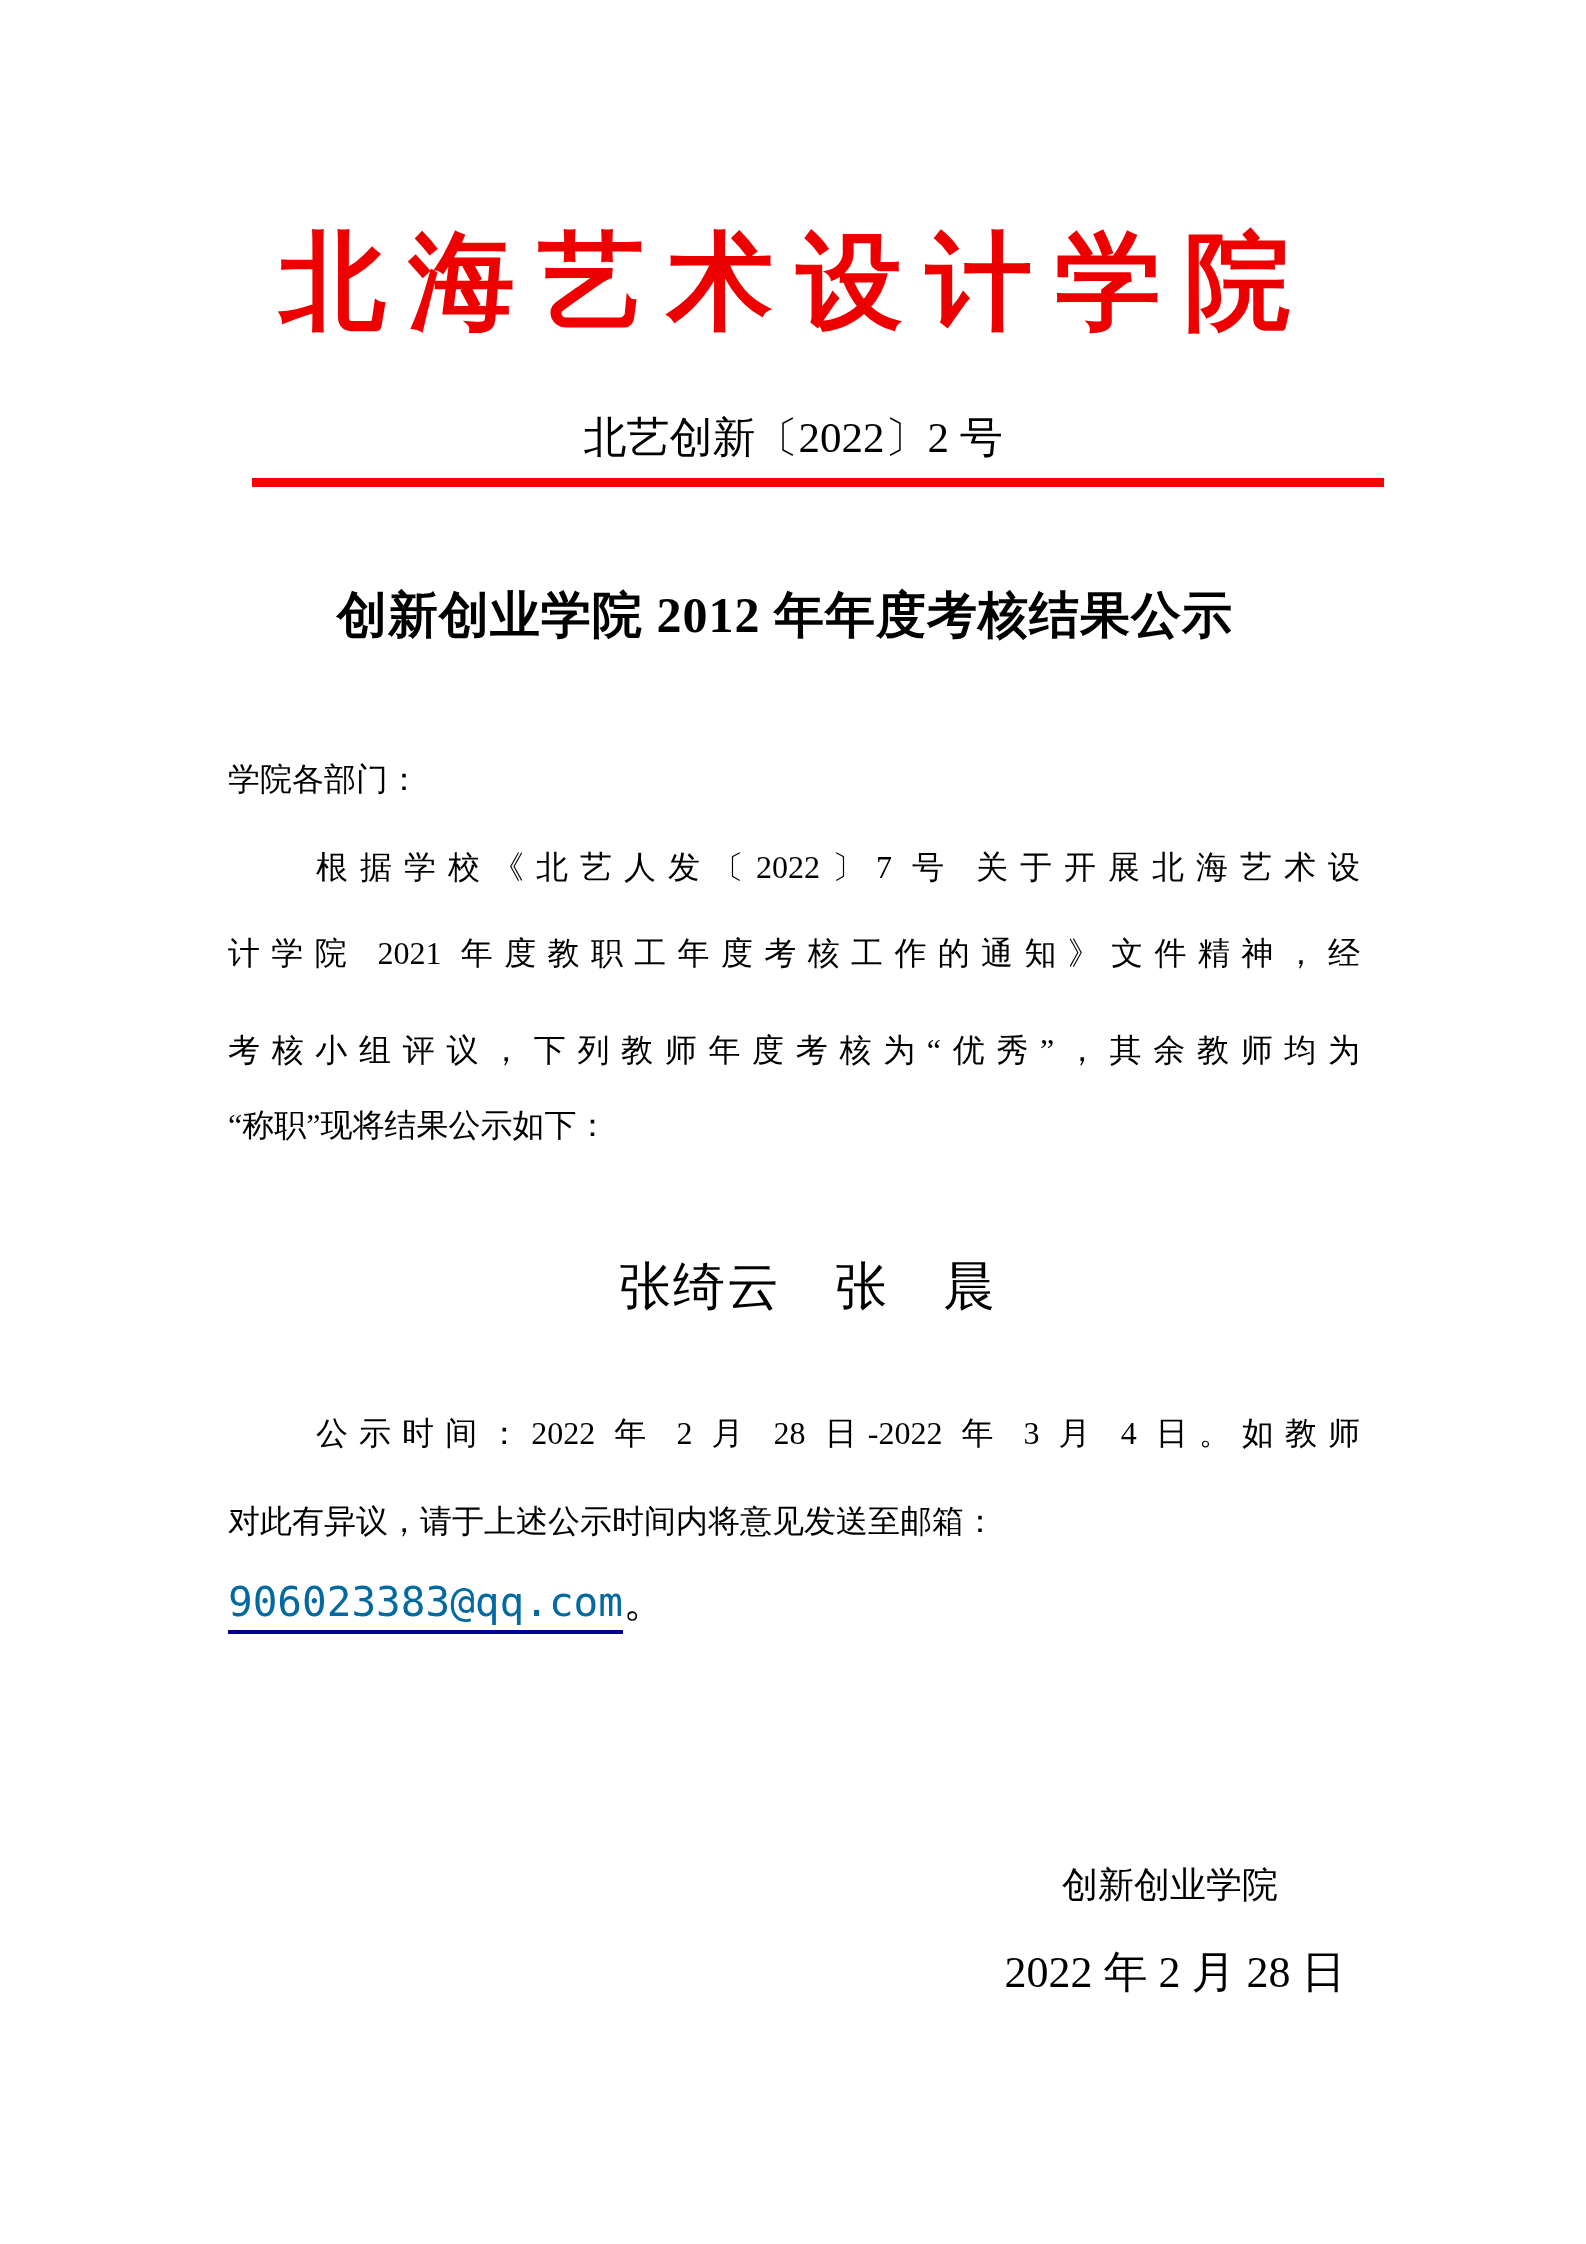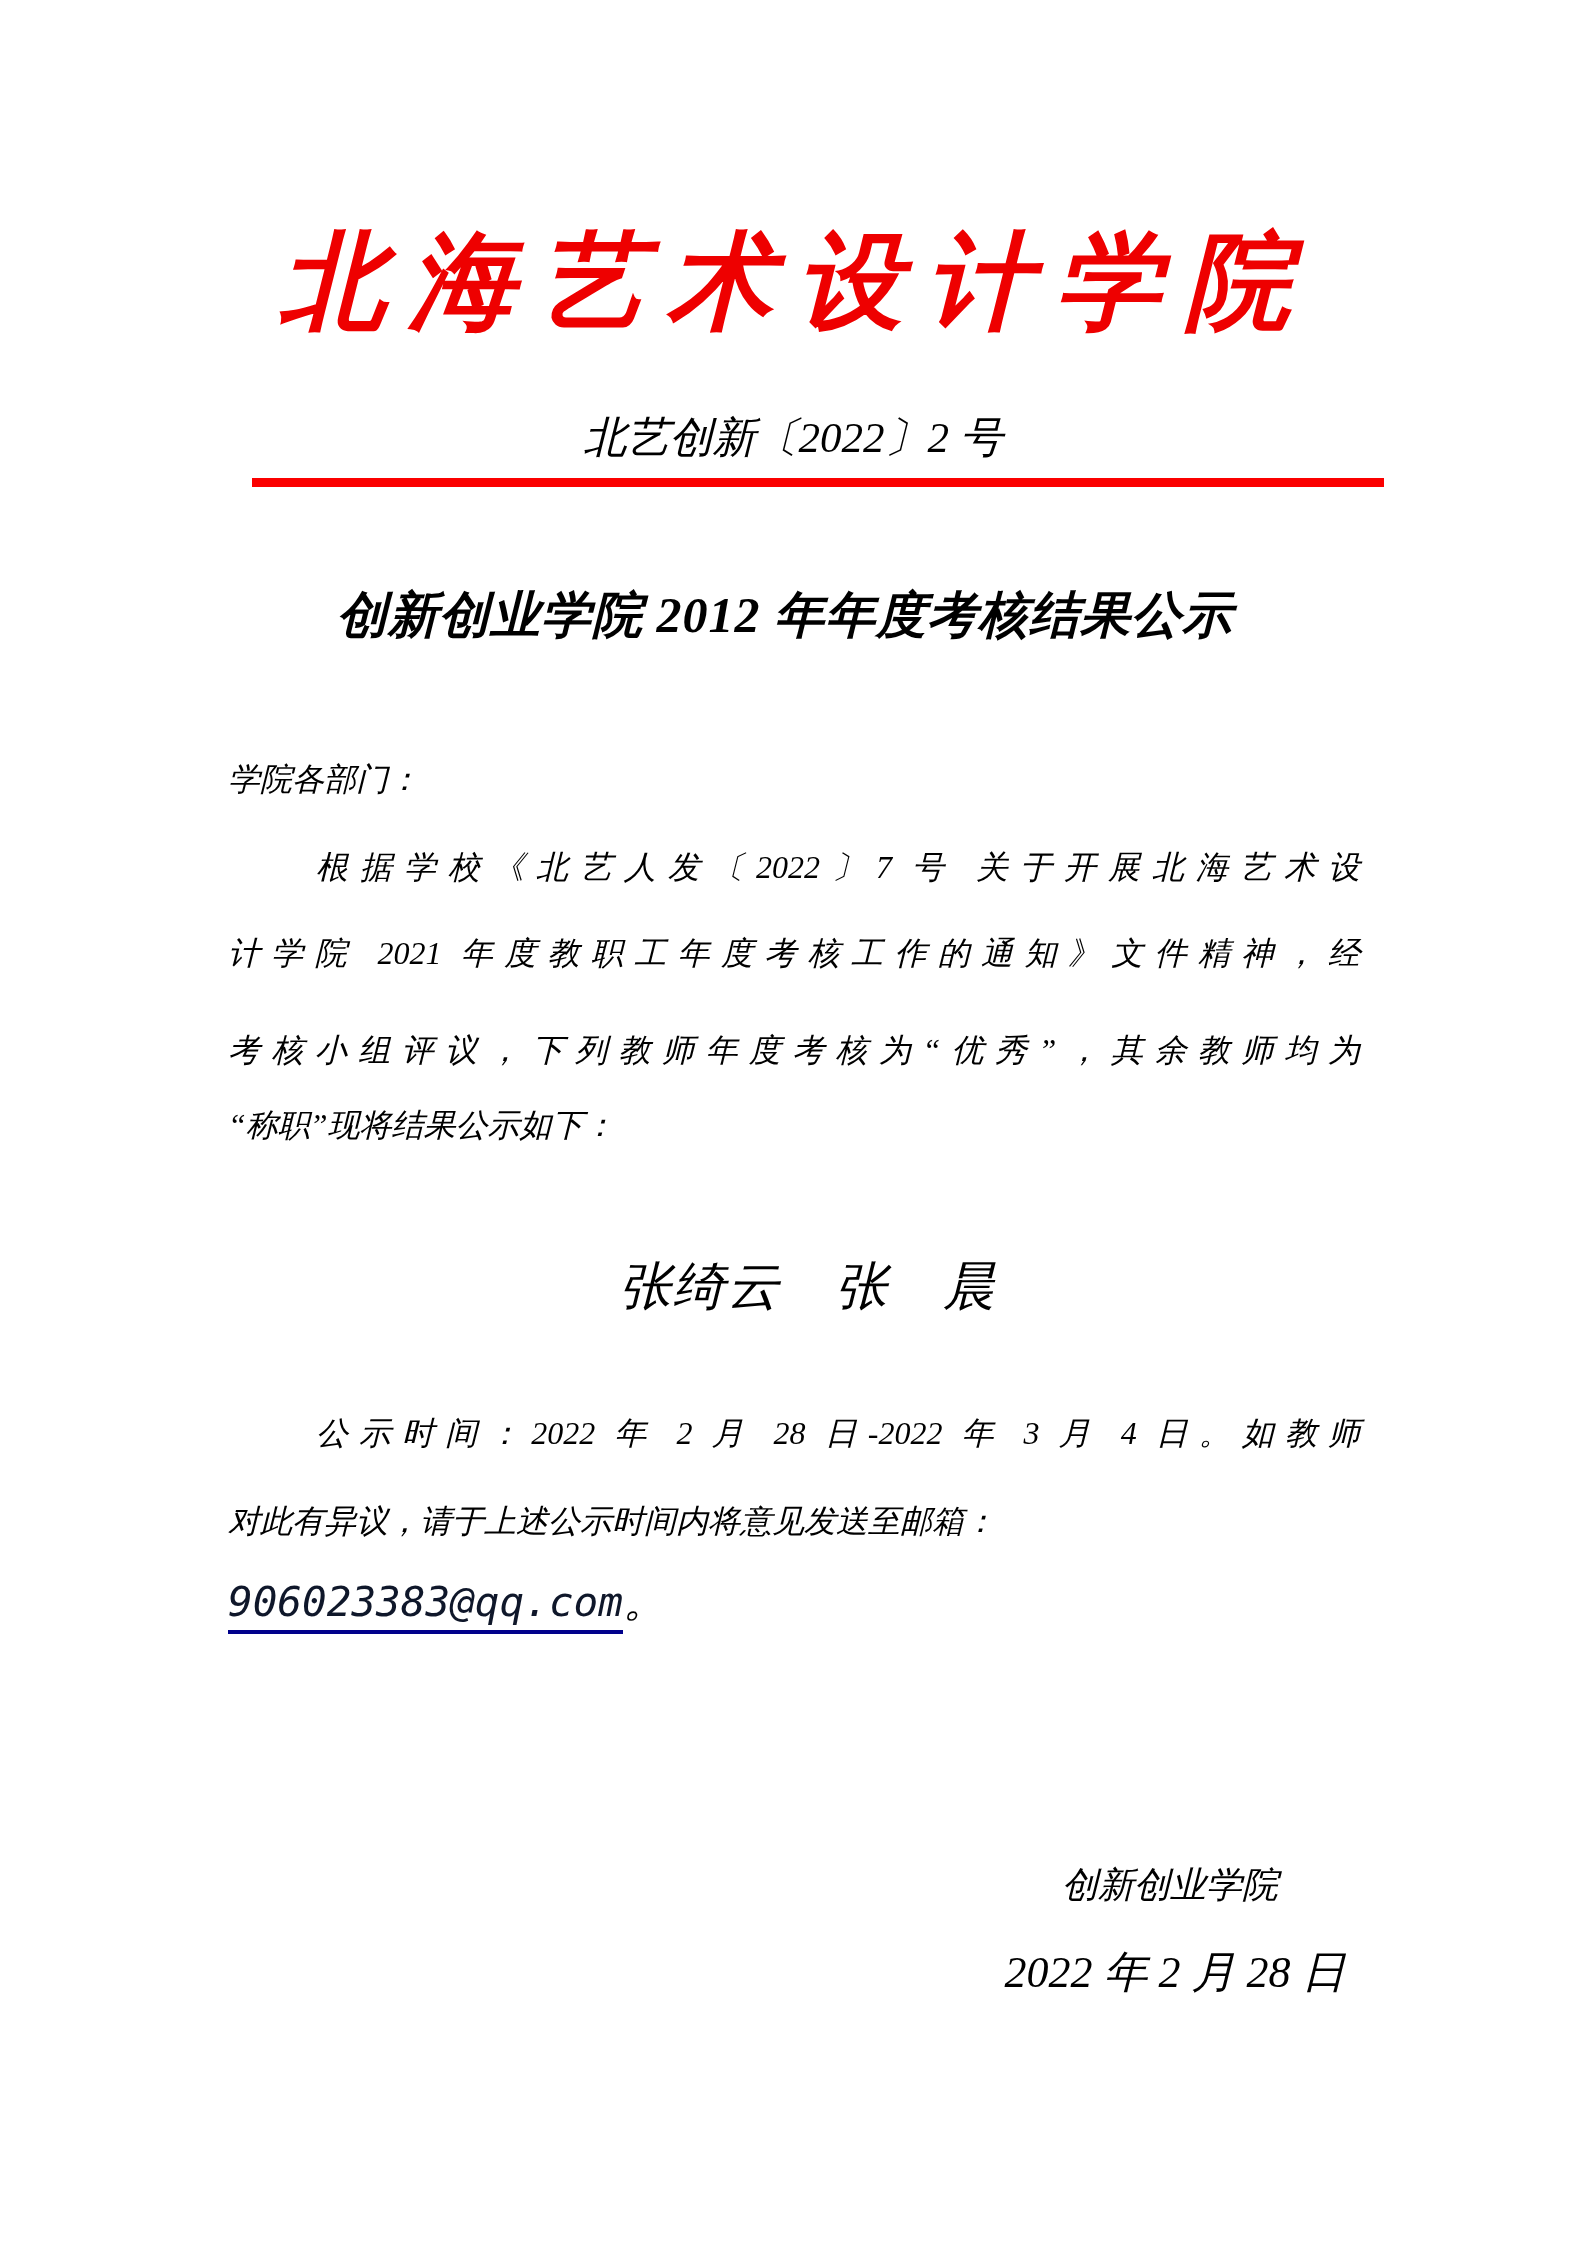--- a/index.html
+++ b/index.html
@@ -8,21 +8,20 @@
     background: #ffffff;
   }
   .page {
     position: relative;
     width: 1570px;
     height: 2244px;
     background: #ffffff;
     overflow: hidden;
     font-family: "Liberation Serif", "DejaVu Serif", serif;
     color: #000000;
-    font-style: italic;
   }
   .abs { position: absolute; }
 
   .university-title {
     top: 222px;
     left: 0;
     width: 100%;
     text-align: center;
     font-size: 106px;
     line-height: 122px;
@@ -103,21 +102,21 @@
   .email-line {
     top: 1576px;
     left: 228px;
     font-size: 44px;
     line-height: 52px;
     white-space: nowrap;
   }
   .email-link {
     font-family: "DejaVu Sans Mono", "Liberation Mono", monospace;
     font-size: 41px;
-    color: #0f172a;
+    color: #0369a1;
     border-bottom: 4px solid #00008b;
     padding-bottom: 4px;
     cursor: pointer;
   }
   .email-suffix {
     font-size: 44px;
     color: #000000;
   }
 
   .signature {

